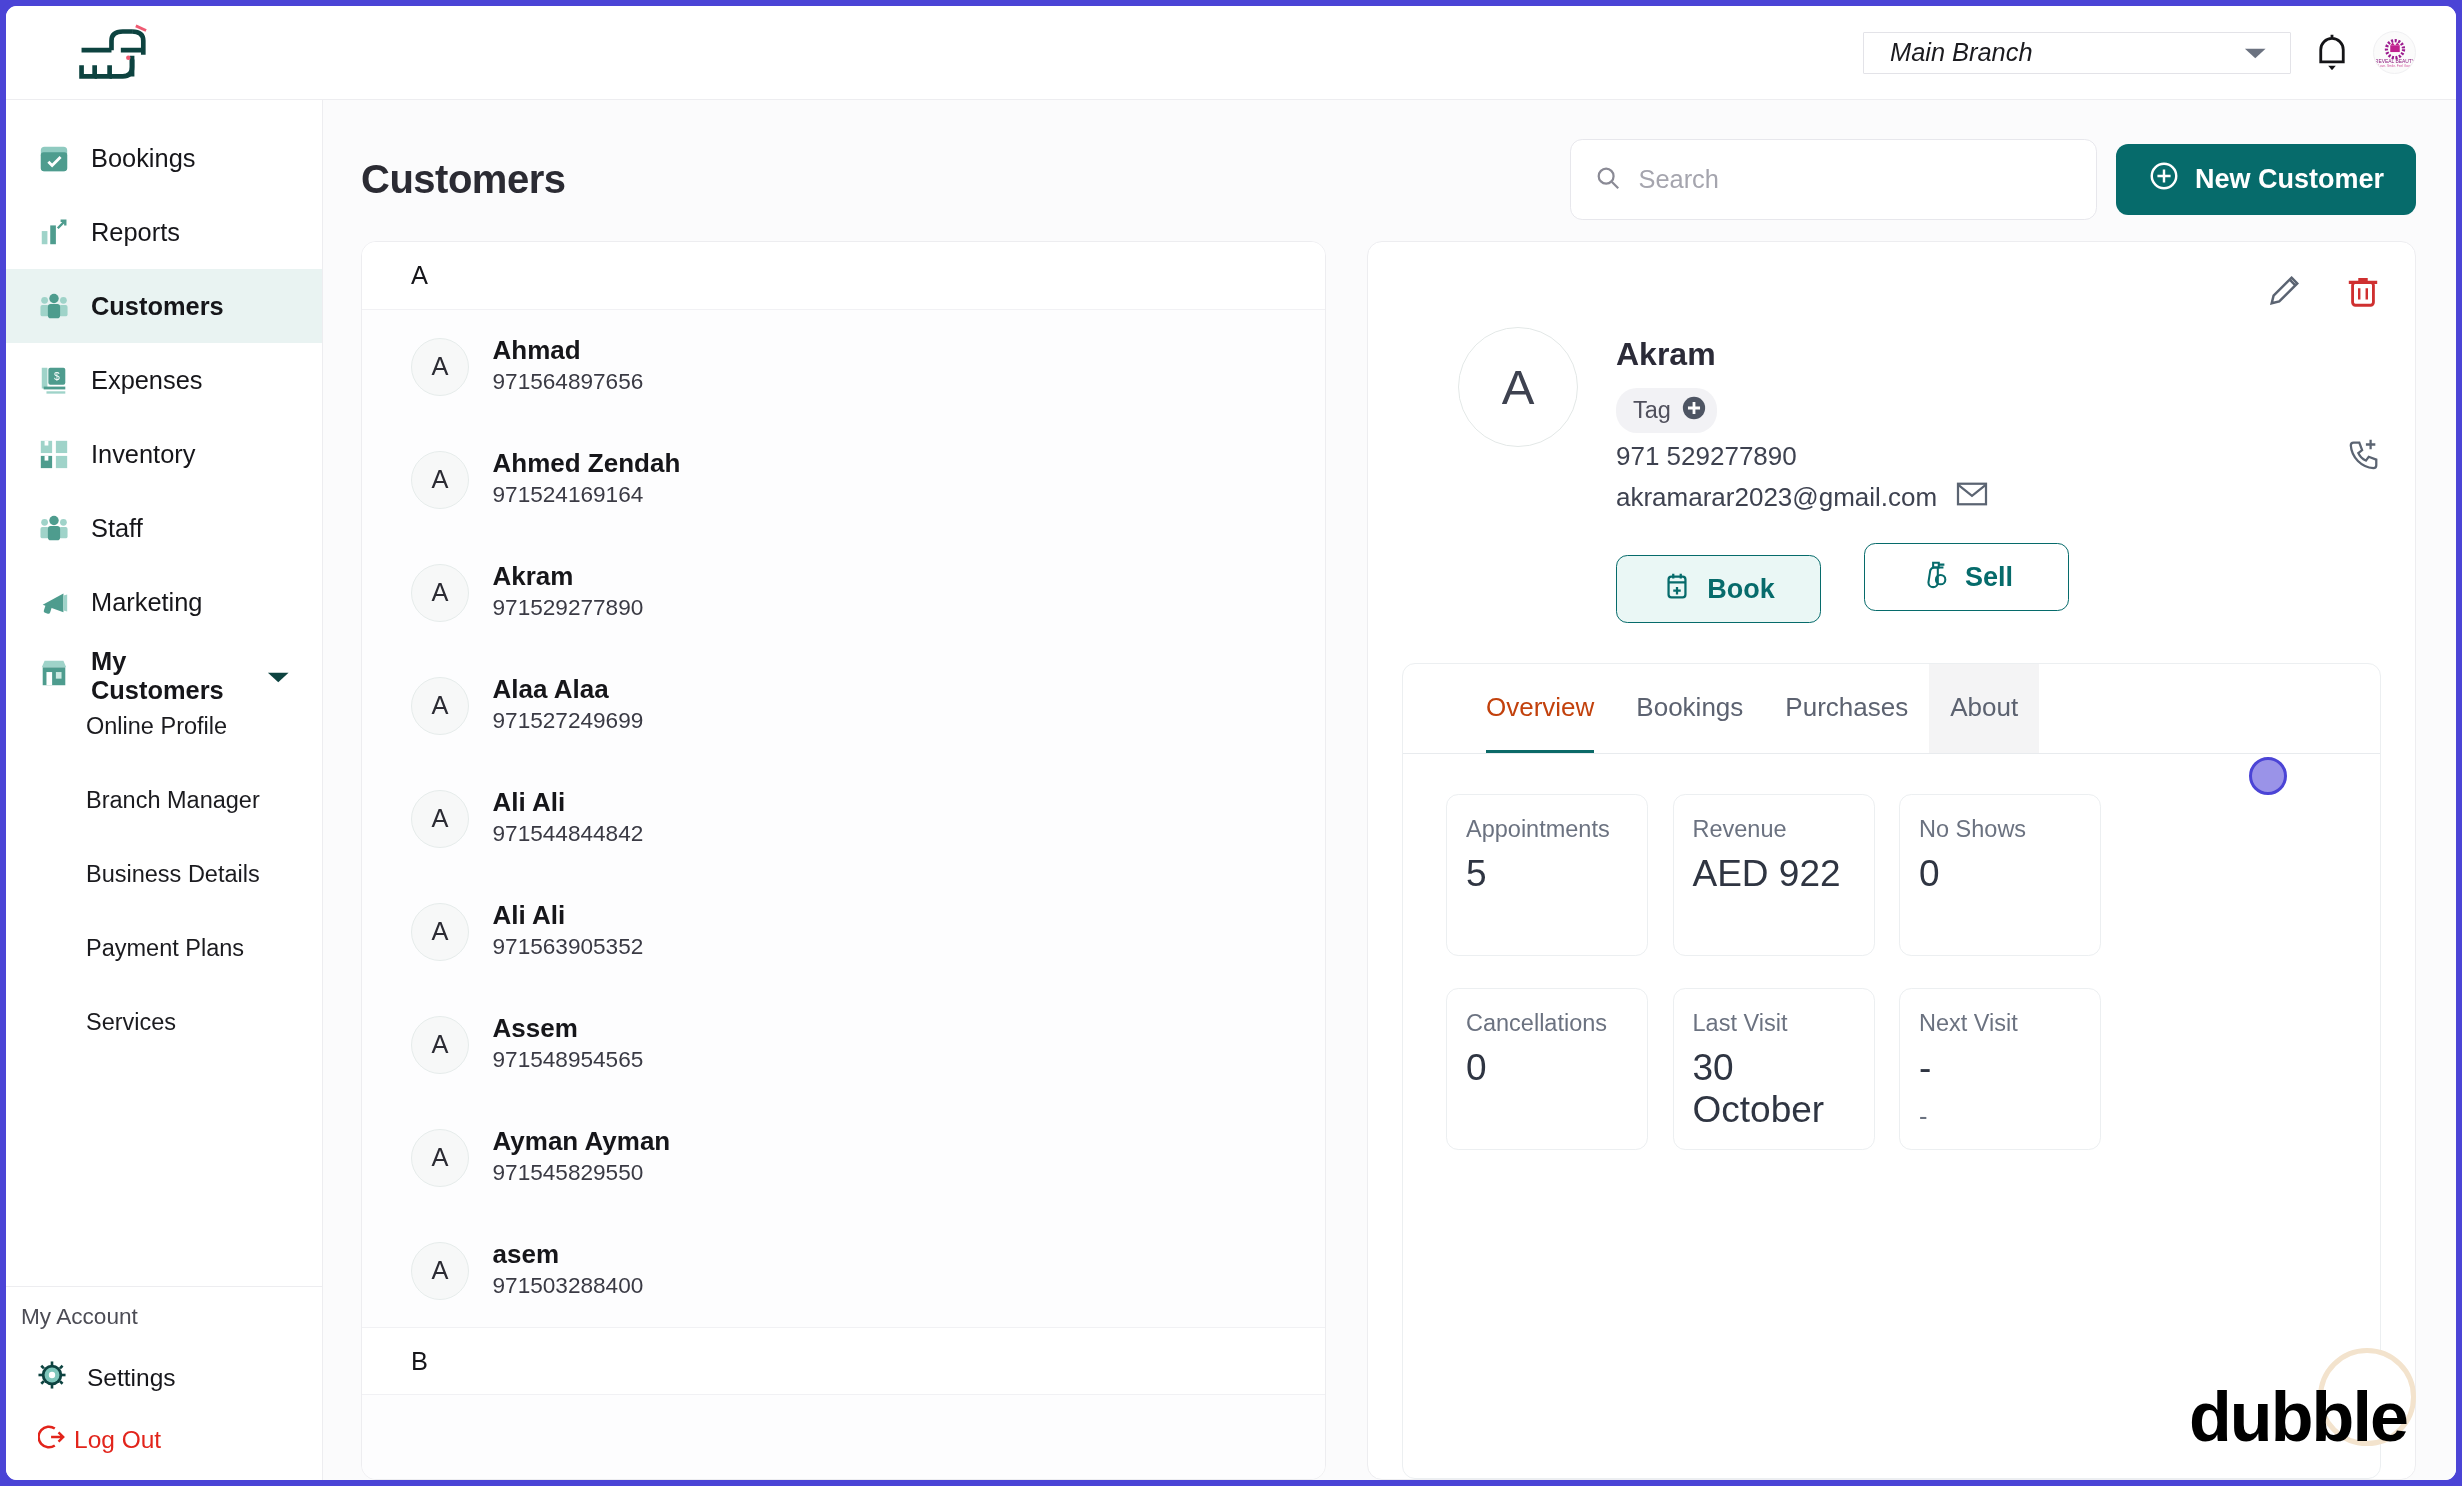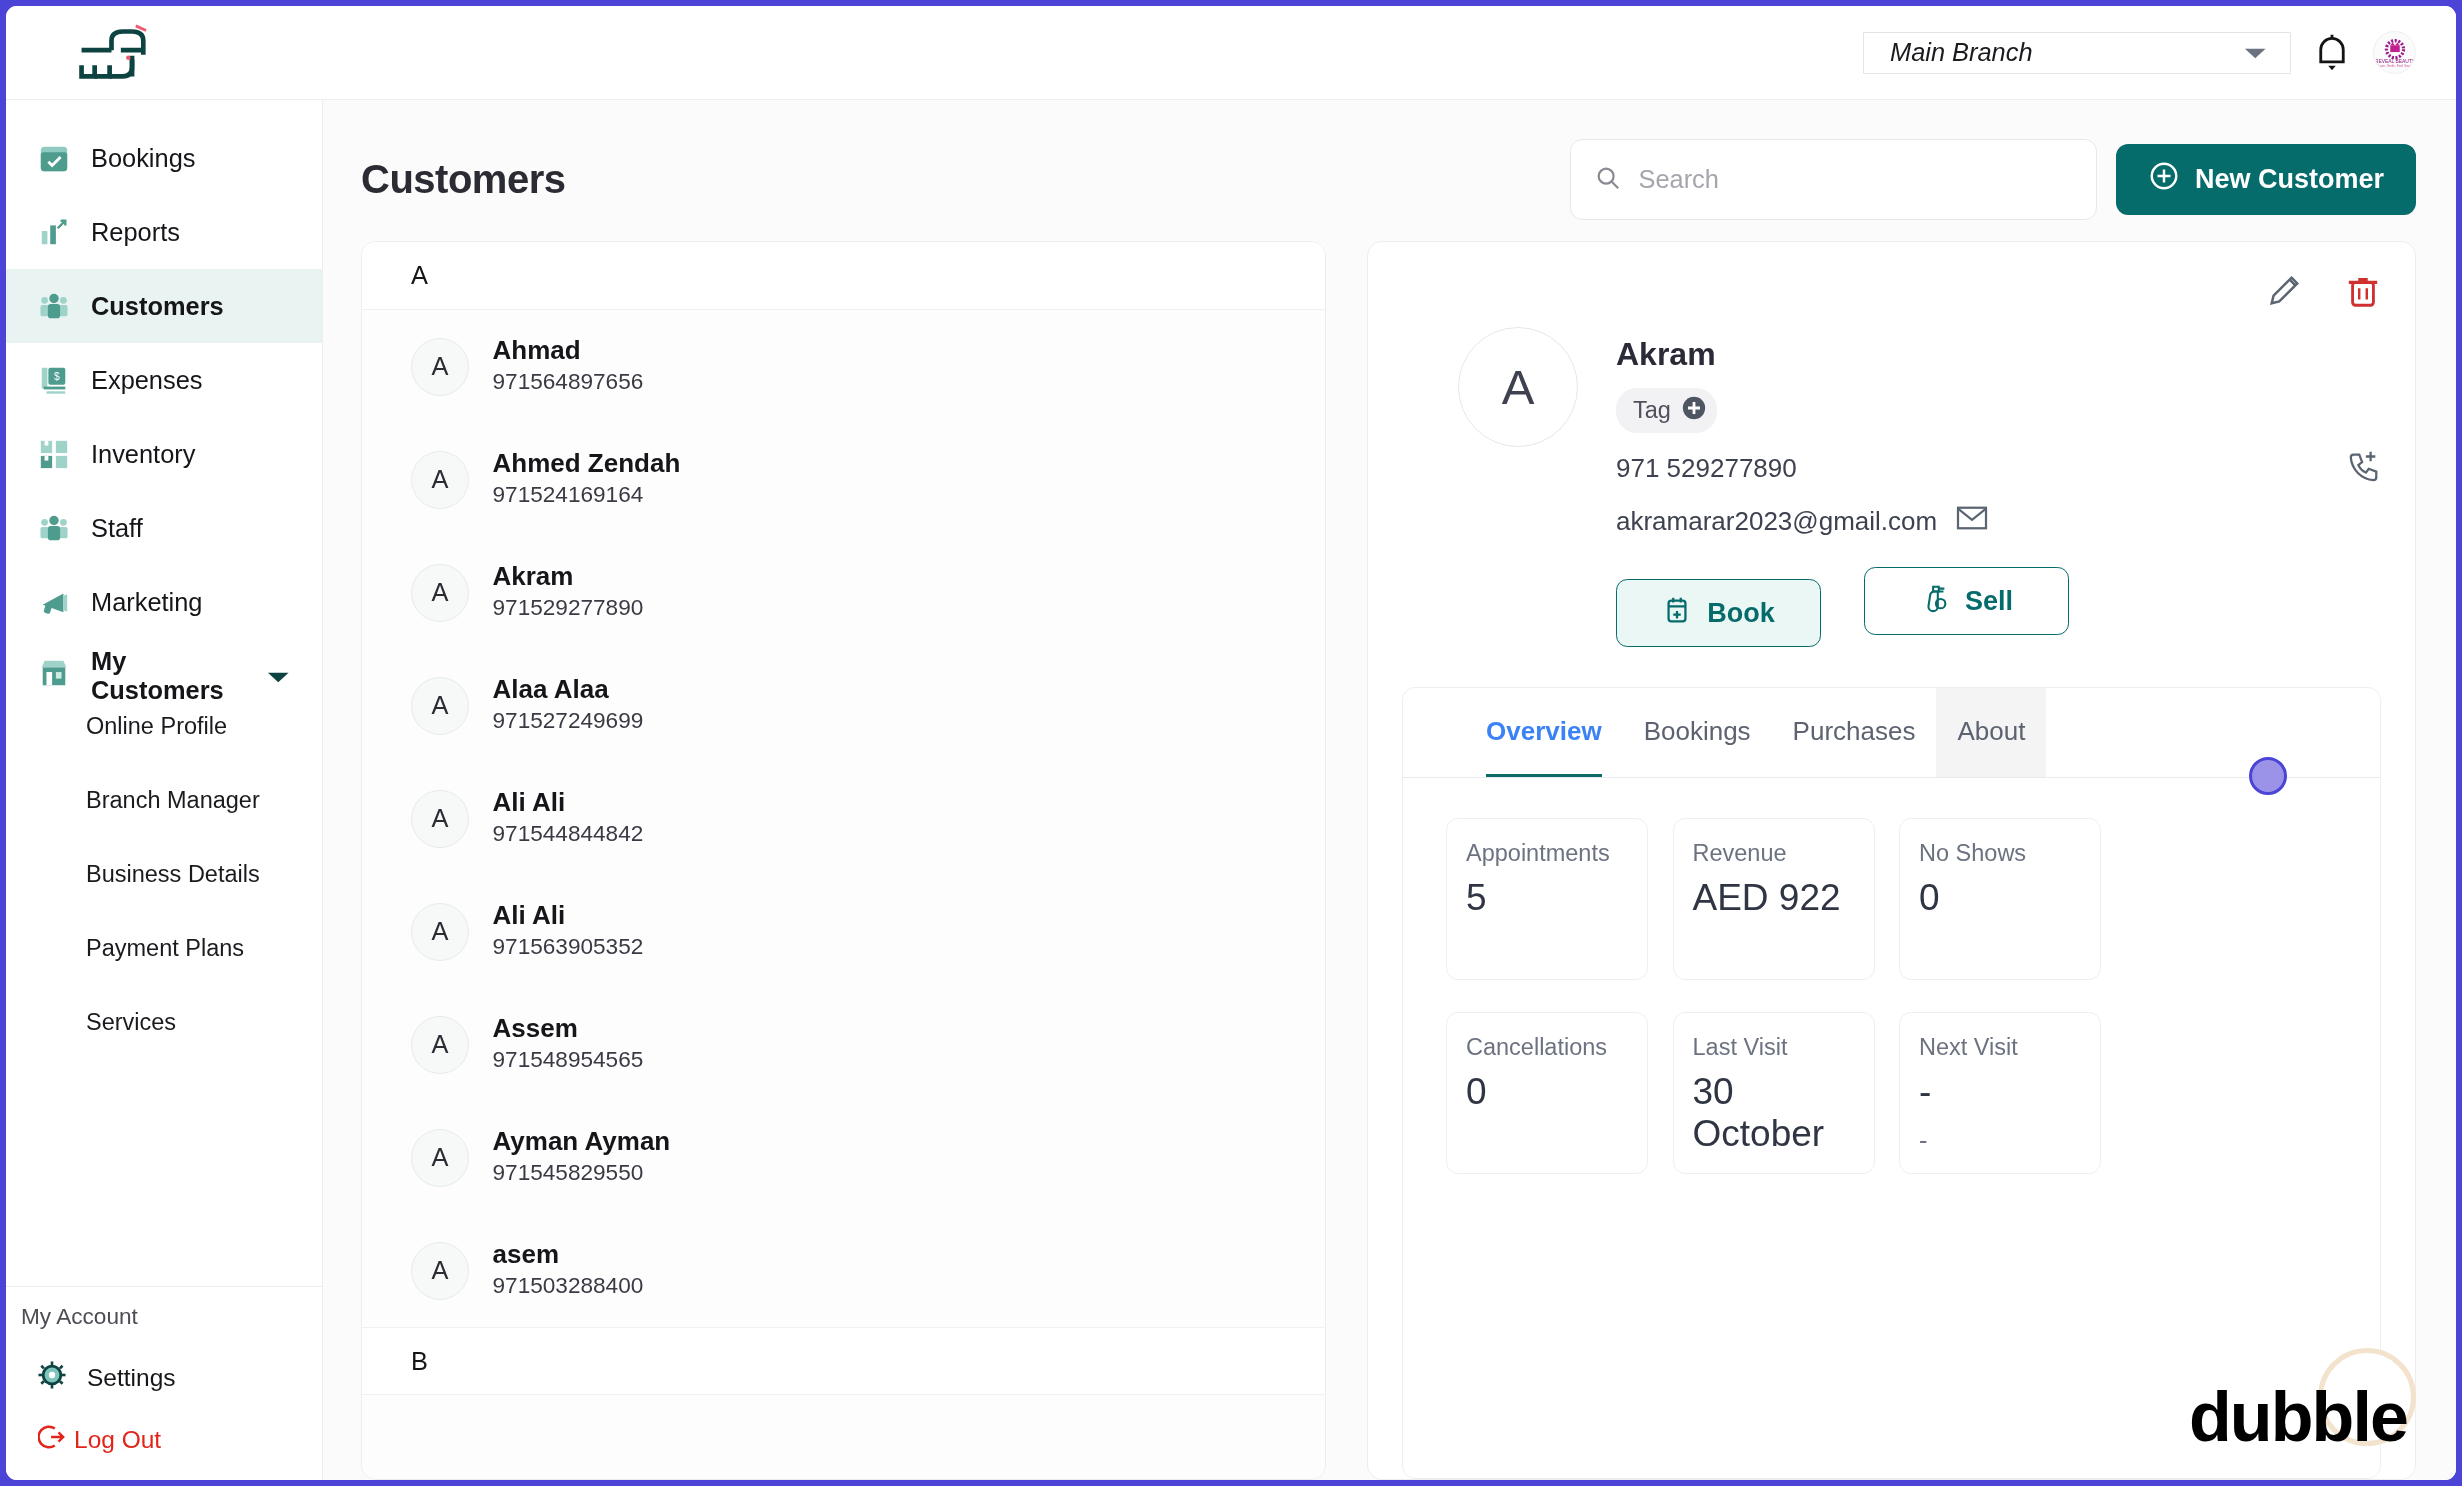--- a/index.html
+++ b/index.html
@@ -158,21 +158,21 @@
   }
   .profile-name { font-size: 32px; font-weight: bold; color: #2b2b38; margin-top: 9.4px; }
   .tag-chip {
     display: inline-flex; align-items: center; gap: 10.3px;
     background: #f2f2f5; border-radius: 21px;
     padding: 6.6px 10.3px 6.6px 17px; margin-top: 15px;
     font-size: 23.5px; color: #50505c; cursor: pointer;
   }
   .contact-row {
     display: flex; align-items: center; gap: 19px;
-    margin-top: 15px; font-size: 26px; color: #3e4250;
+    margin-top: 3px; font-size: 26px; color: #3e4250;
   }
   .contact-row .spacer { flex: 1 1 auto; min-width: 9.4px; }
   .contact-row .c-icon { flex: none; cursor: pointer; display:block; }
   .action-row { display: flex; gap: 43px; margin-top: 28px; }
   .btn-book, .btn-sell {
     width: 205px; height: 68px; border-radius: 11.3px;
     border: 1.4px solid #066b6b; background: #fff;
     color: #066b6b; font-size: 27px; font-weight: bold;
     display: flex; align-items: center; justify-content: center; gap: 15px;
     cursor: pointer; font-family: "Liberation Sans", sans-serif;
@@ -186,21 +186,21 @@
   .tabs {
     display: flex; align-items: flex-end; gap: 0;
     padding-left: 62px; height: 90px;
     border-bottom: 0.9px solid #e8ebee;
   }
   .tab {
     font-size: 26px; color: #5c6270; padding: 0 21px 21px 21px;
     cursor: pointer; line-height: 1; position: relative; height: 100%;
     display: flex; align-items: center; padding-top: 17px;
   }
-  .tab.active { color: #3b82f6; font-weight: bold; }
+  .tab.active { color: #c2410c; font-weight: normal; }
   .tab.active::after {
     content: ""; position: absolute; left: 21px; right: 21px; bottom: 0;
     height: 3.8px; background: #0b6a68;
   }
   .tab.hovered { background: #f4f4f5; }
   .cursor-dot {
     position: absolute; width: 38px; height: 38px; border-radius: 50%;
     background: #9a93e8; border: 3.8px solid #4b44d6;
     left: 2243px; top: 751px; z-index: 30; pointer-events: none;
   }

